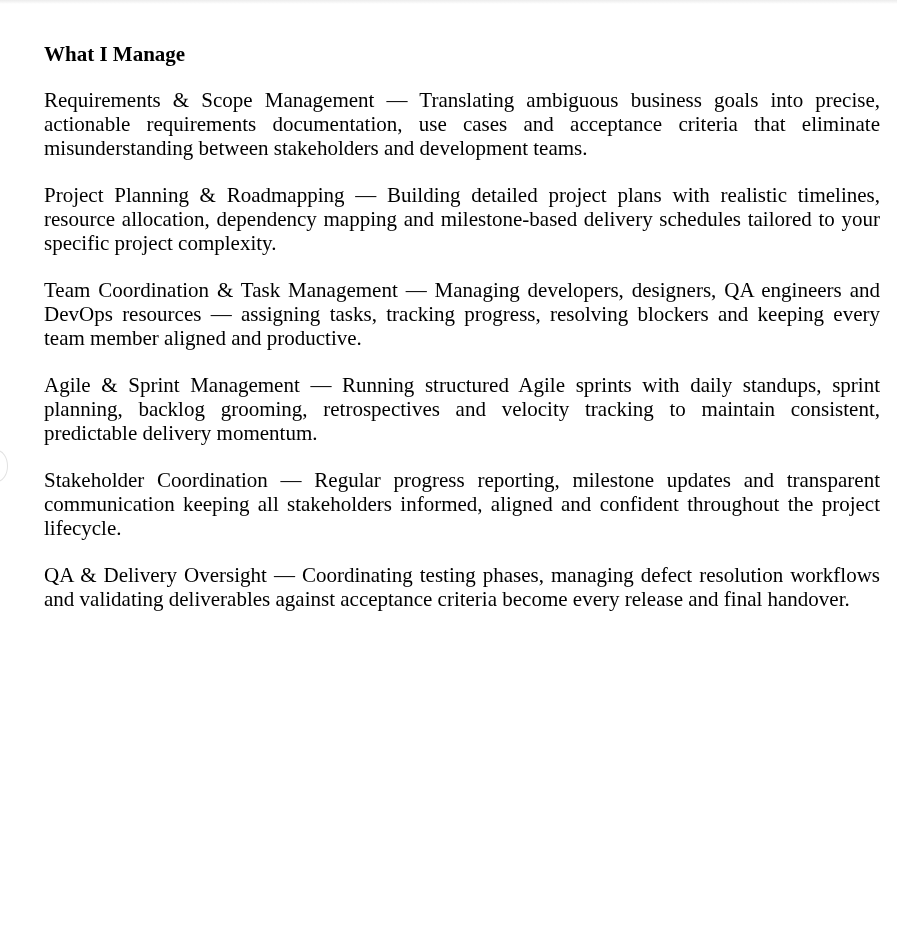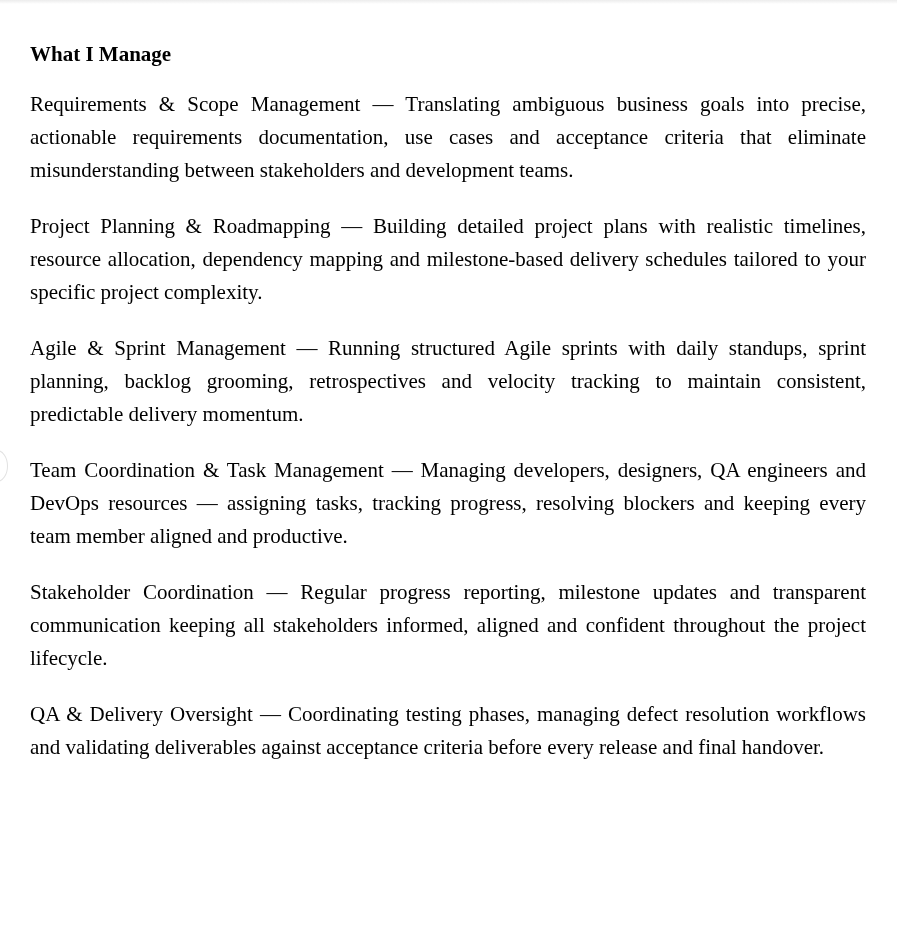--- a/index.html
+++ b/index.html
@@ -26,54 +26,54 @@
       left: -14px;
       top: 450px;
       width: 20px;
       height: 30px;
       border: 1px solid #e2e2e2;
       border-radius: 50%;
       background: #ffffff;
     }
     .content {
       position: absolute;
-      left: 30px;
+      left: 44px;
       top: 40px;
       width: 836px;
     }
     .heading {
       font-weight: bold;
       font-size: 21px;
       line-height: 28px;
       margin: 0 0 20px 0;
     }
     .item {
       font-size: 21px;
-      line-height: 33px;
+      line-height: 24px;
       text-align: justify;
       hyphens: auto;
       -webkit-hyphens: auto;
       margin: 0 0 23px 0;
     }
   </style>
 </head>
 <body>
 
 <div class="top-shadow"></div>
 <div class="edge-handle"></div>
 
 <div class="content" lang="en">
   <h2 class="heading">What I Manage</h2>
 
   <p class="item"><span>Requirements &amp; Scope Management</span><span> — </span><span>Translating ambiguous business goals into precise, actionable requirements documentation, use cases and acceptance criteria that eliminate misunderstanding between stakeholders and development teams.</span></p>
 
   <p class="item"><span>Project Planning &amp; Roadmapping</span><span> — </span><span>Building detailed project plans with realistic timelines, resource allocation, dependency mapping and milestone-based delivery schedules tailored to your specific project complexity.</span></p>
 
+  <p class="item"><span>Team Coordination &amp; Task Management</span><span> — </span><span>Managing developers, designers, QA engineers and DevOps resources — assigning tasks, tracking progress, resolving blockers and keeping every team member aligned and productive.</span></p>
+
   <p class="item"><span>Agile &amp; Sprint Management</span><span> — </span><span>Running structured Agile sprints with daily standups, sprint planning, backlog grooming, retrospectives and velocity tracking to maintain consistent, predictable delivery momentum.</span></p>
-
-  <p class="item"><span>Team Coordination &amp; Task Management</span><span> — </span><span>Managing developers, designers, QA engineers and DevOps resources — assigning tasks, tracking progress, resolving blockers and keeping every team member aligned and productive.</span></p>
 
 
 
   <p class="item"><span>Stakeholder Coordination</span><span> — </span><span>Regular progress reporting, milestone updates and transparent communication keeping all stakeholders informed, aligned and confident throughout the project lifecycle.</span></p>
 
-  <p class="item"><span>QA &amp; Delivery Oversight</span><span> — </span><span>Coordinating testing phases, managing defect resolution workflows and validating deliverables against acceptance criteria before every release and final handover.</span></p>
+  <p class="item"><span>QA &amp; Delivery Oversight</span><span> — </span><span>Coordinating testing phases, managing defect resolution workflows and validating deliverables against acceptance criteria become every release and final handover.</span></p>
 </div>
 
 </body></html>

